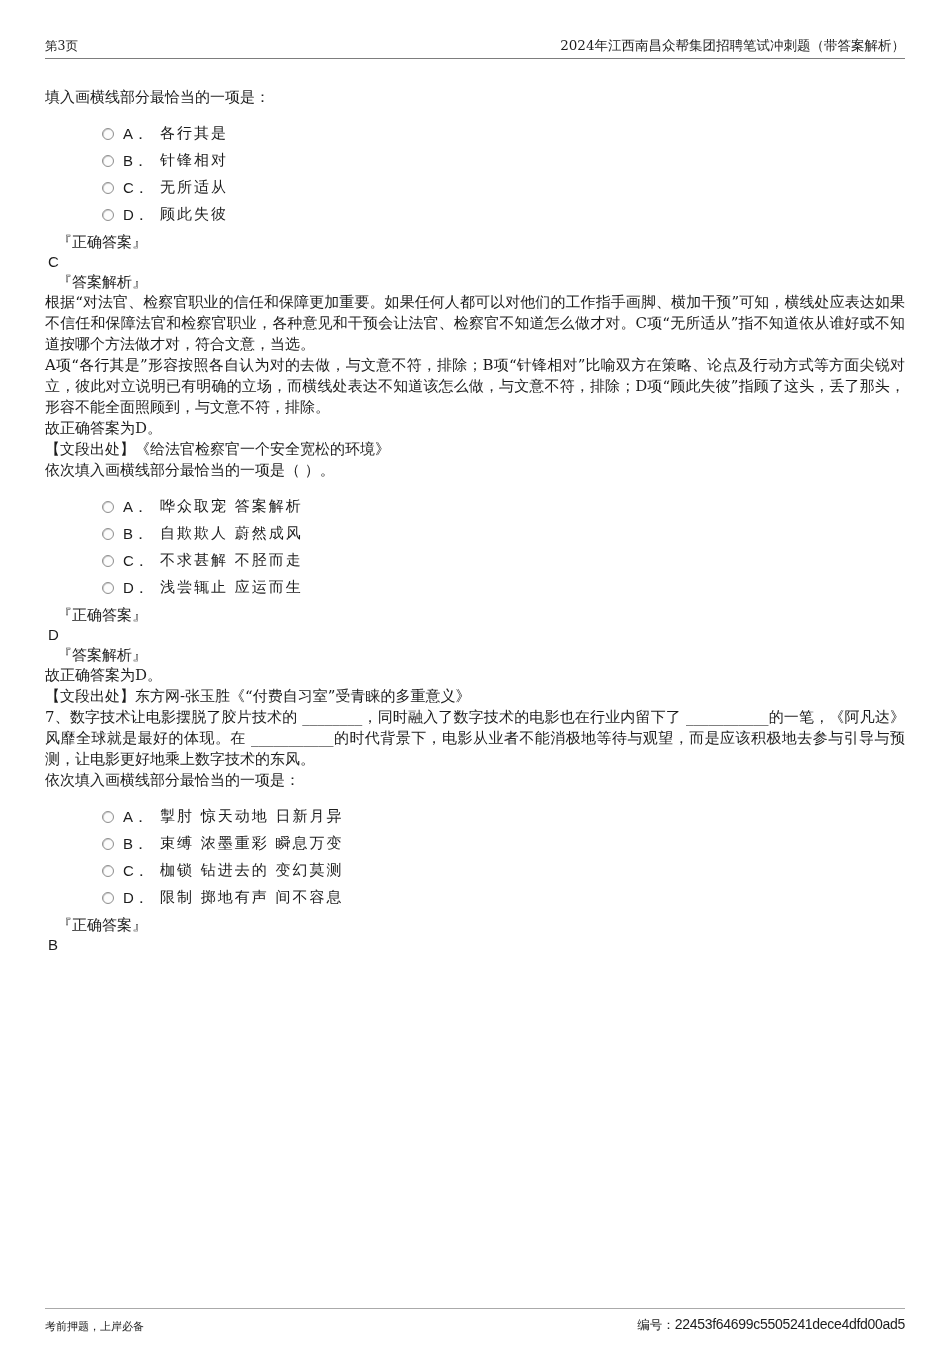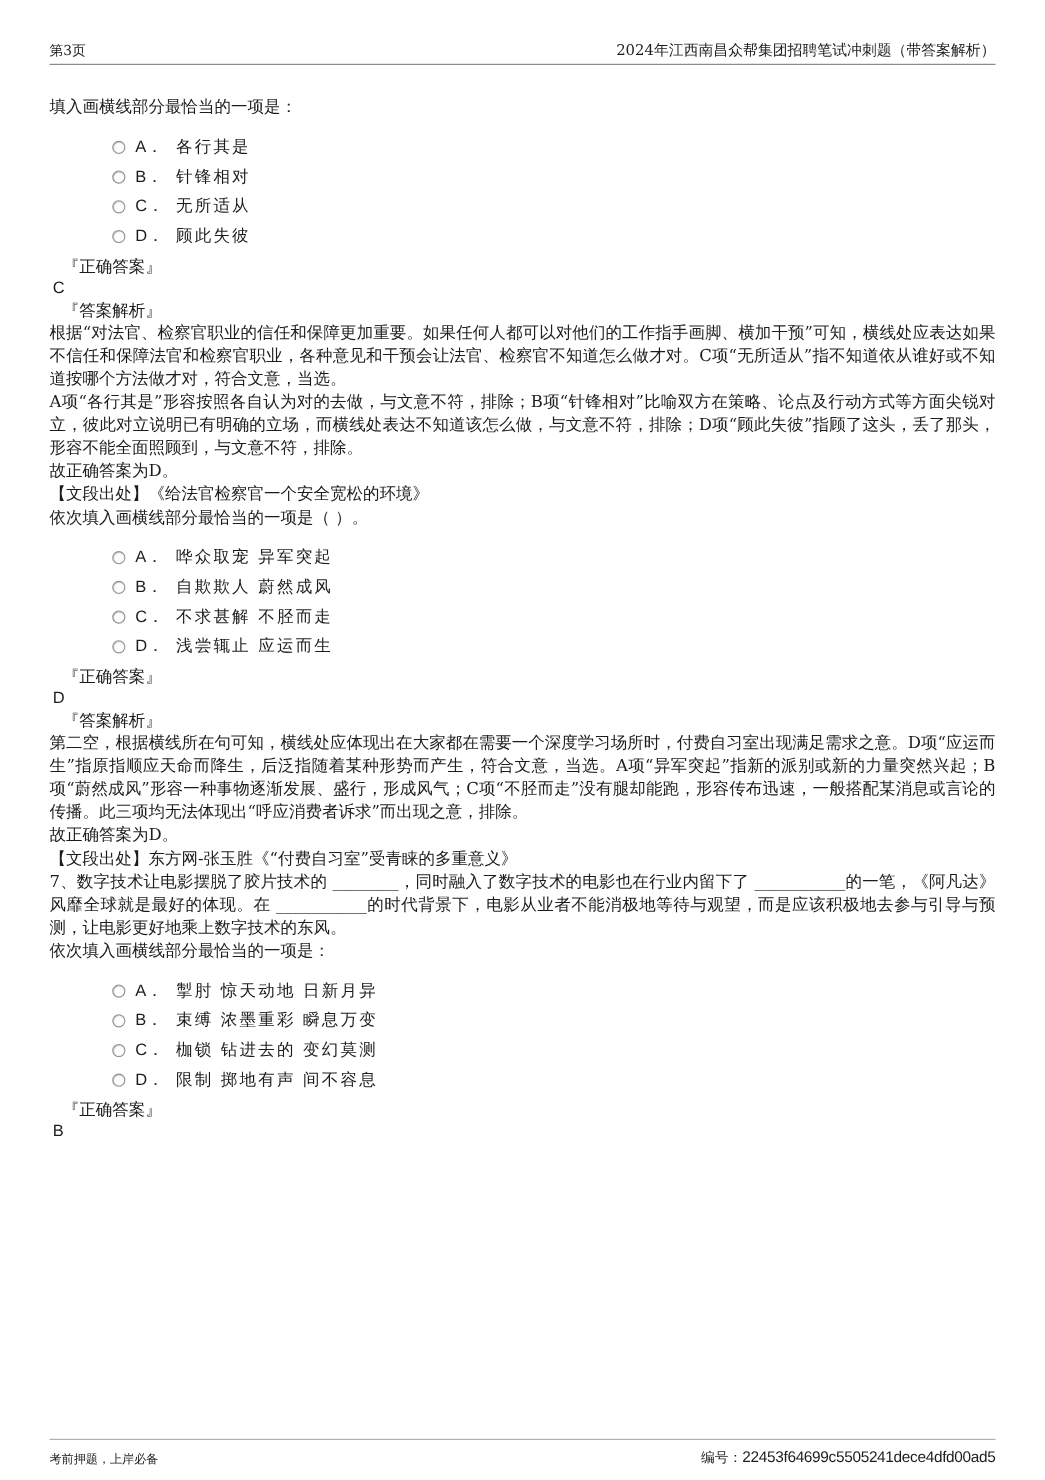--- a/index.html
+++ b/index.html
@@ -98,21 +98,21 @@
     <p class="para">A项“各行其是”形容按照各自认为对的去做，与文意不符，排除；B项“针锋相对”比喻双方在策略、论点及行动方式等方面尖锐对立，彼此对立说明已有明确的立场，而横线处表达不知道该怎么做，与文意不符，排除；D项“顾此失彼”指顾了这头，丢了那头，形容不能全面照顾到，与文意不符，排除。</p>
     <p class="concl">故正确答案为D。</p>
     <p class="src">【文段出处】《给法官检察官一个安全宽松的环境》</p>
 
     <p class="prompt">依次填入画横线部分最恰当的一项是（ ）。</p>
 
     <div class="options">
       <div class="option">
         <span class="radio"></span>
         <span class="letter">A．</span>
-        <span class="opt-text">哗众取宠 异军突起</span>
+        <span class="opt-text">哗众取宠 答案解析</span>
       </div>
       <div class="option">
         <span class="radio"></span>
         <span class="letter">B．</span>
         <span class="opt-text">自欺欺人 蔚然成风</span>
       </div>
       <div class="option">
         <span class="radio"></span>
         <span class="letter">C．</span>
         <span class="opt-text">不求甚解 不胫而走</span>
@@ -120,21 +120,20 @@
       <div class="option">
         <span class="radio"></span>
         <span class="letter">D．</span>
         <span class="opt-text">浅尝辄止 应运而生</span>
       </div>
     </div>
 
     <p class="lbl">『正确答案』</p>
     <p class="ans">D</p>
     <p class="lbl">『答案解析』</p>
-    <p class="para">第二空，根据横线所在句可知，横线处应体现出在大家都在需要一个深度学习场所时，付费自习室出现满足需求之意。D项“应运而生”指原指顺应天命而降生，后泛指随着某种形势而产生，符合文意，当选。A项“异军突起”指新的派别或新的力量突然兴起；B项“蔚然成风”形容一种事物逐渐发展、盛行，形成风气；C项“不胫而走”没有腿却能跑，形容传布迅速，一般搭配某消息或言论的传播。此三项均无法体现出“呼应消费者诉求”而出现之意，排除。</p>
     <p class="concl">故正确答案为D。</p>
     <p class="src">【文段出处】东方网-张玉胜《“付费自习室”受青睐的多重意义》</p>
 
     <p class="stem">7、数字技术让电影摆脱了胶片技术的 ________，同时融入了数字技术的电影也在行业内留下了 ___________的一笔，《阿凡达》风靡全球就是最好的体现。在 ___________的时代背景下，电影从业者不能消极地等待与观望，而是应该积极地去参与引导与预测，让电影更好地乘上数字技术的东风。</p>
     <p class="prompt">依次填入画横线部分最恰当的一项是：</p>
 
     <div class="options">
       <div class="option">
         <span class="radio"></span>
         <span class="letter">A．</span>

